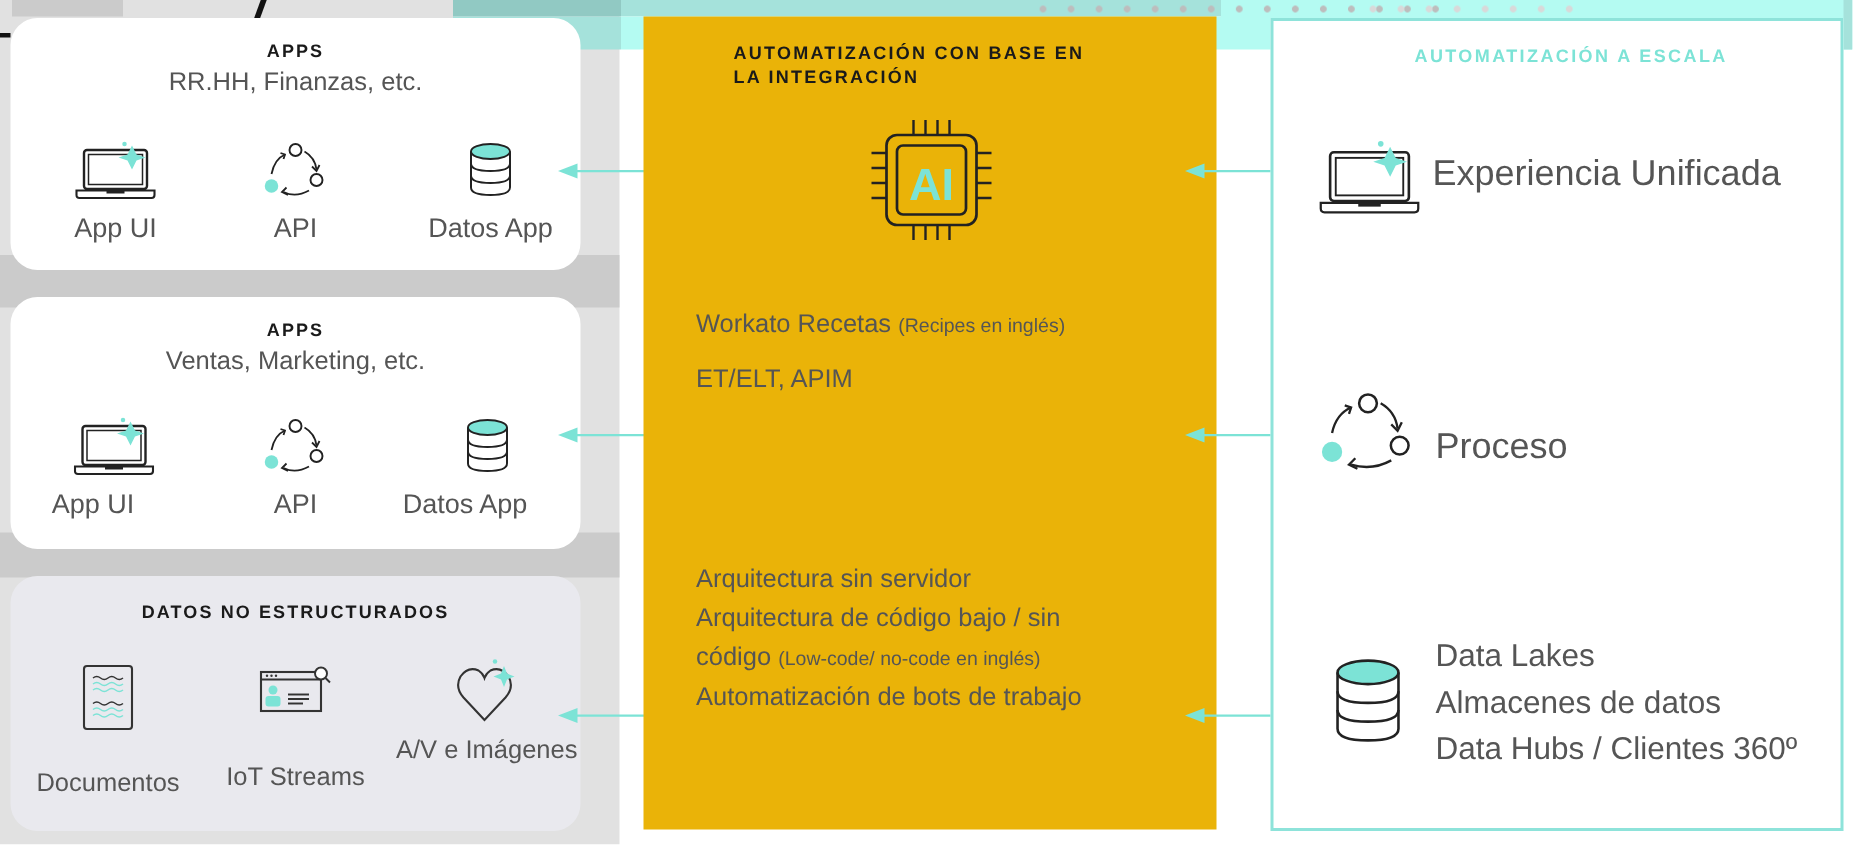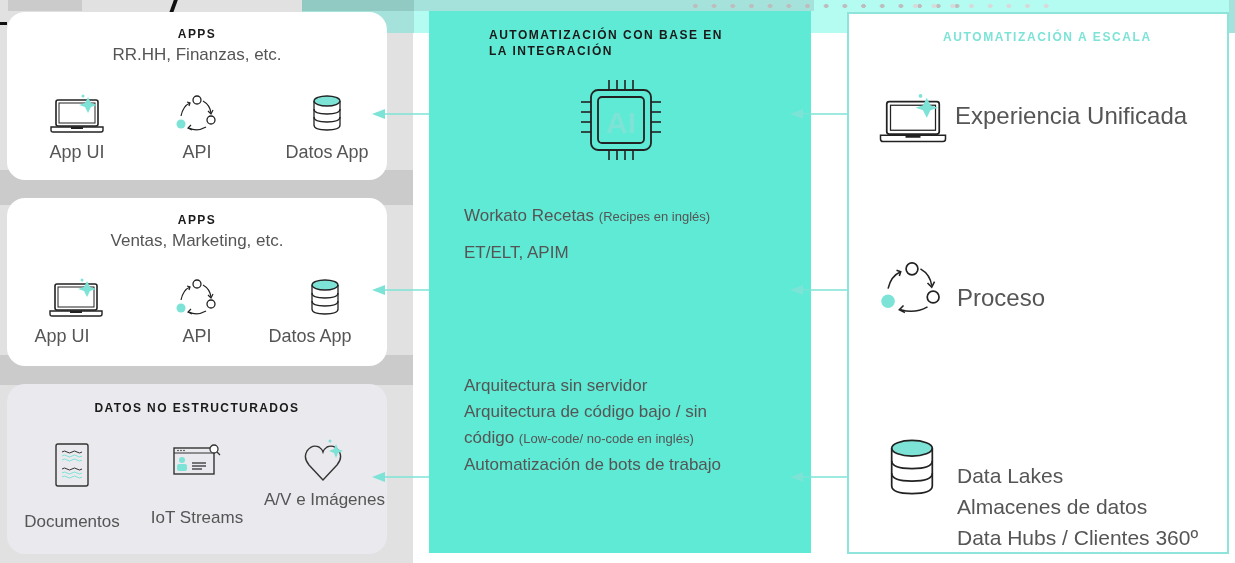--- a/index.html
+++ b/index.html
@@ -36,21 +36,21 @@
   .card-sub { position: absolute; left: 0; right: 0; text-align: center; font-size: 17px; color: #555; }
   .c1 .card-title, .c2 .card-title { top: 15px; }
   .c1 .card-sub, .c2 .card-sub { top: 33px; }
   .c3 .card-title { top: 17px; }
 
   .item { position: absolute; text-align: center; }
   .item .ico { position: absolute; left: 50%; transform: translateX(-50%); }
   .item .lbl { position: absolute; left: 0; right: 0; white-space: nowrap; font-size: 18px; color: #555; }
 
   
-  .mid { position: absolute; left: 429px; top: 11px; width: 382px; height: 542px; background: #5eead4; }
+  .mid { position: absolute; left: 429px; top: 11px; width: 382px; height: 542px; background: #eab308; }
   .mid-title { position: absolute; left: 60px; top: 16px; width: 300px; font-weight: bold; font-size: 12px; letter-spacing: 1.5px; color: #1a1a1a; line-height: 16px; }
   .mid-text { position: absolute; left: 35px; font-size: 17px; color: #555; line-height: 26px; }
   .mid-text .small { font-size: 13px; }
 
   
   .right { position: absolute; left: 847px; top: 12px; width: 382px; height: 542px; background: #ffffff; border: 2px solid #8ee3da; }
   .right-title { position: absolute; left: 94px; top: 16px; font-weight: bold; font-size: 12px; letter-spacing: 1.6px; color: #7ce3d6; }
   .right-row { position: absolute; }
   .right-text { position: absolute; font-size: 24px; color: #555; white-space: nowrap; }
   .right-multi { position: absolute; font-size: 21px; color: #555; line-height: 31px; white-space: nowrap; }
@@ -347,19 +347,19 @@
 
   <div class="right-row" style="left:38px; top:408px;">
     <span style="position:absolute; left:0; top:15px;">
       <svg width="50" height="60" viewBox="0 0 32 38">
           <ellipse cx="16" cy="7" rx="13" ry="5" fill="#7ce3d6" stroke="#222" stroke-width="1.1"></ellipse>
           <path d="M3 7 V31 Q3 36 16 36 Q29 36 29 31 V7" fill="none" stroke="#222" stroke-width="1.1"></path>
           <path d="M3 15 Q3 20 16 20 Q29 20 29 15" fill="none" stroke="#222" stroke-width="1.1"></path>
           <path d="M3 23 Q3 28 16 28 Q29 28 29 23" fill="none" stroke="#222" stroke-width="1.1"></path>
         </svg>
     </span>
-    <div class="right-multi" style="left:70px; top:0;margin-top:38px;">
+    <div class="right-multi" style="left:70px; top:0;">
       <div>Data Lakes</div>
       <div>Almacenes de datos</div>
       <div>Data Hubs / Clientes 360º</div>
     </div>
   </div>
 </div>
 
 </body></html>

